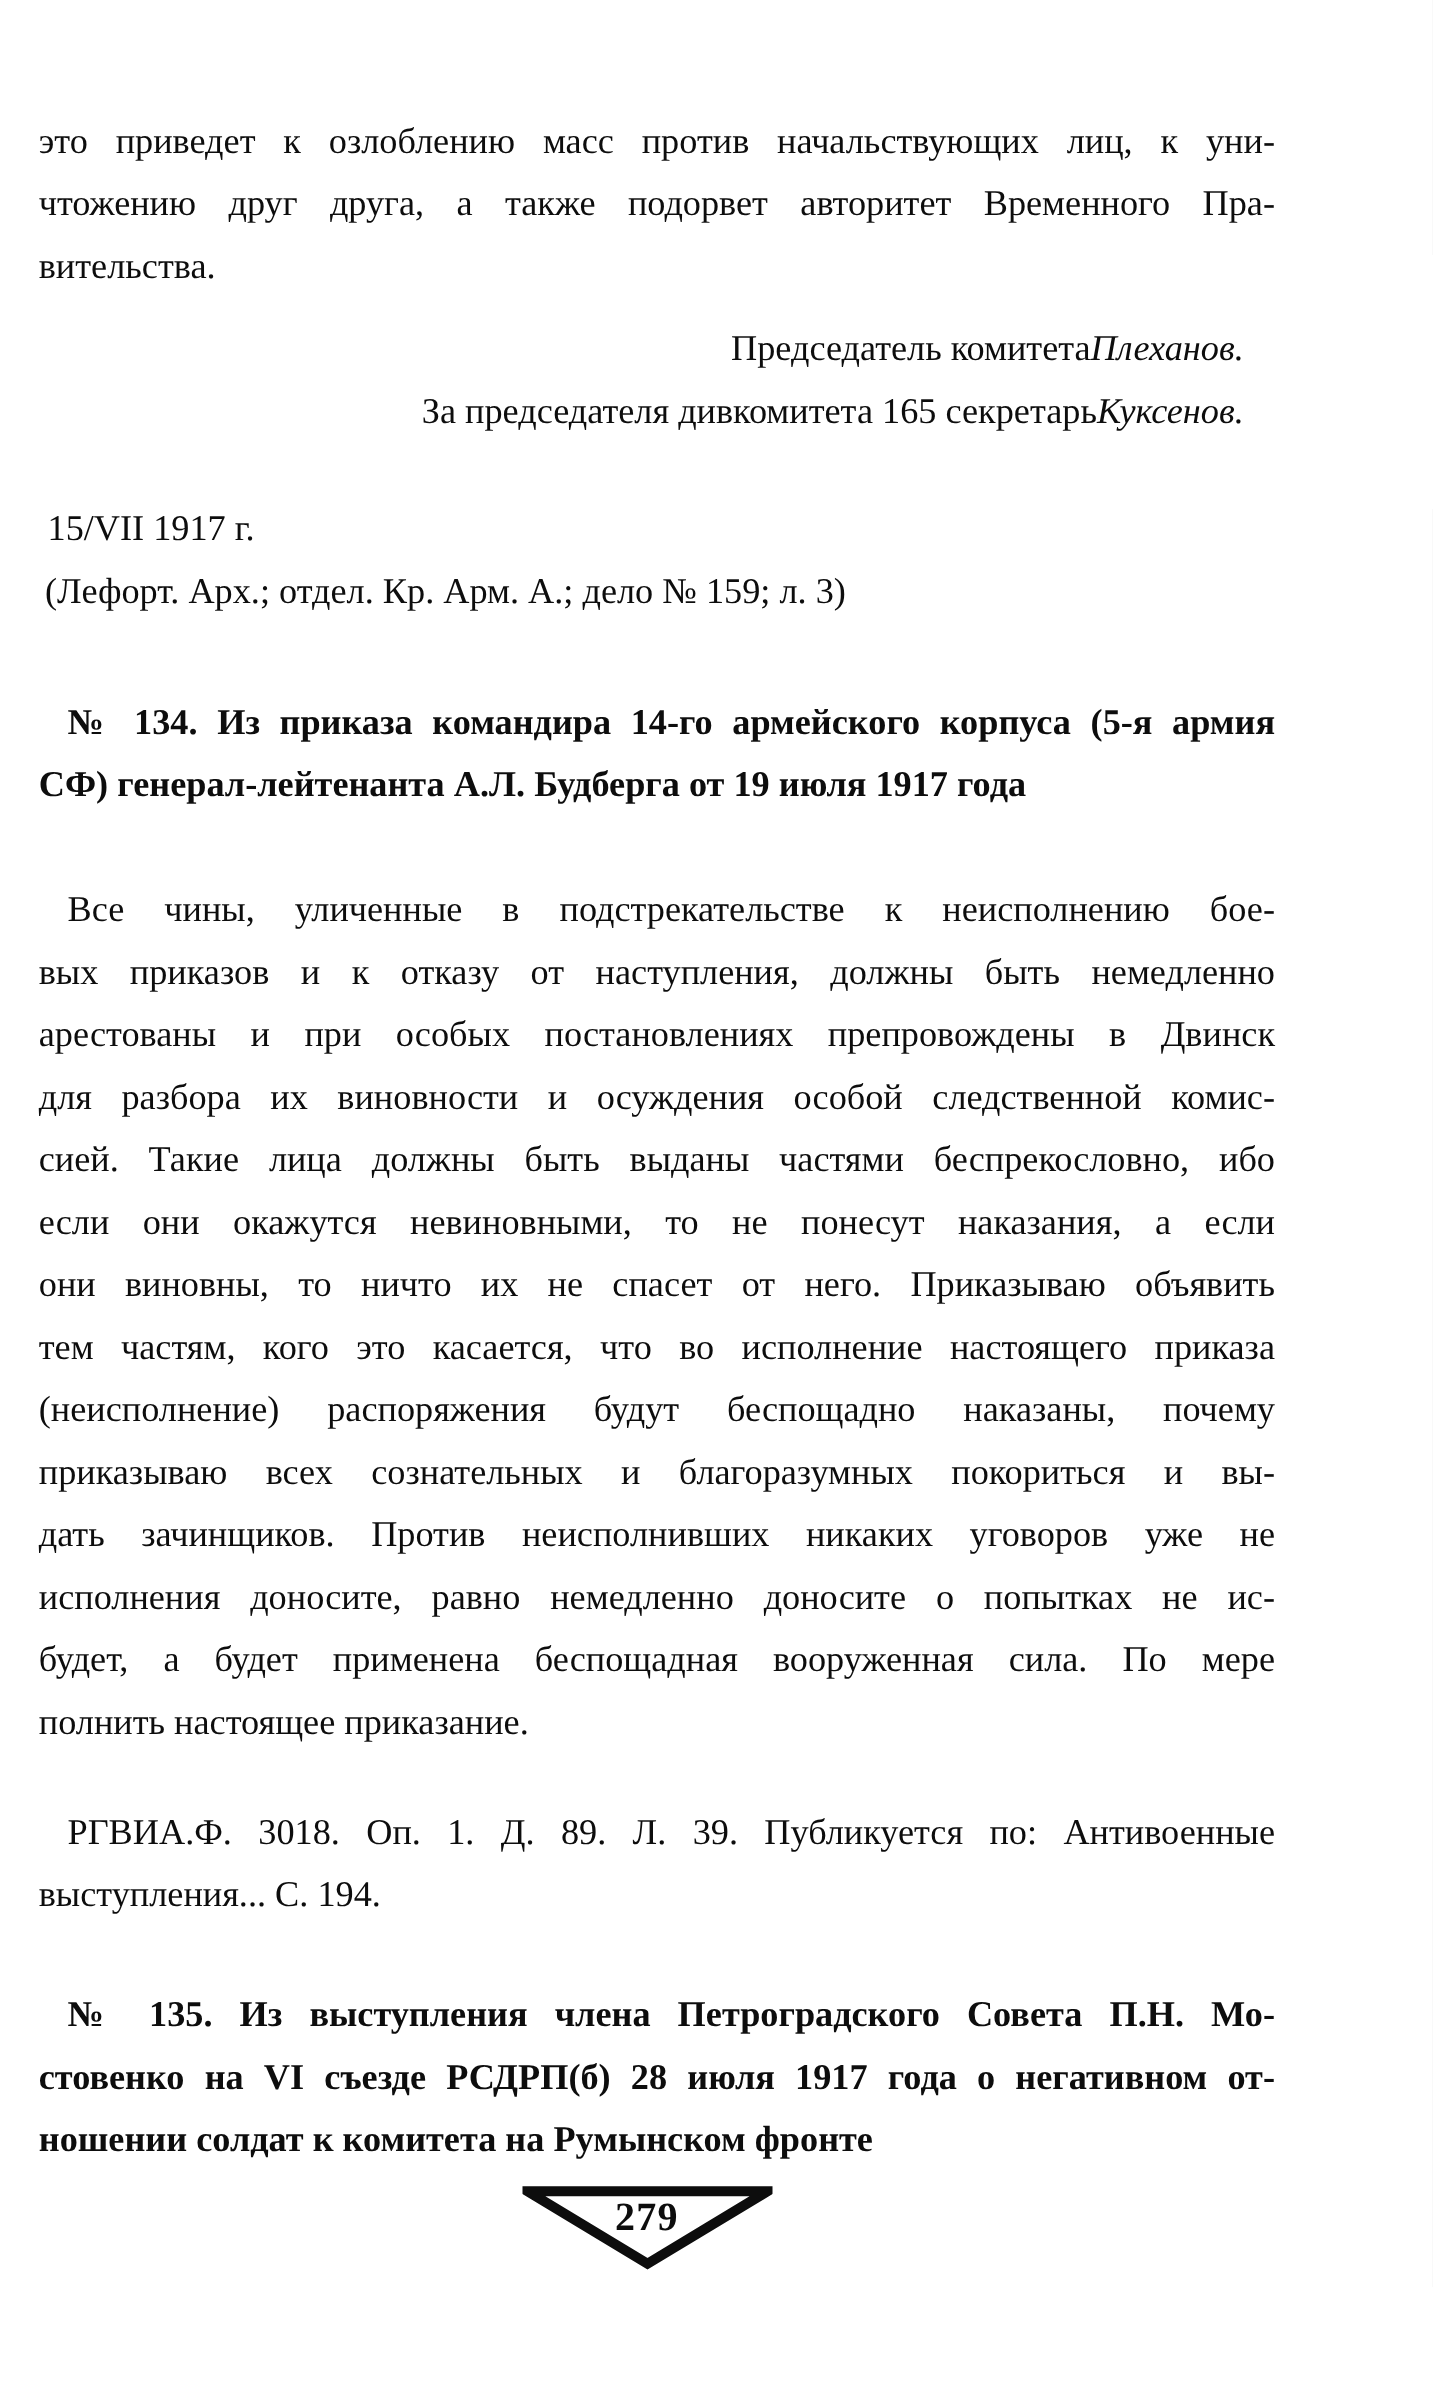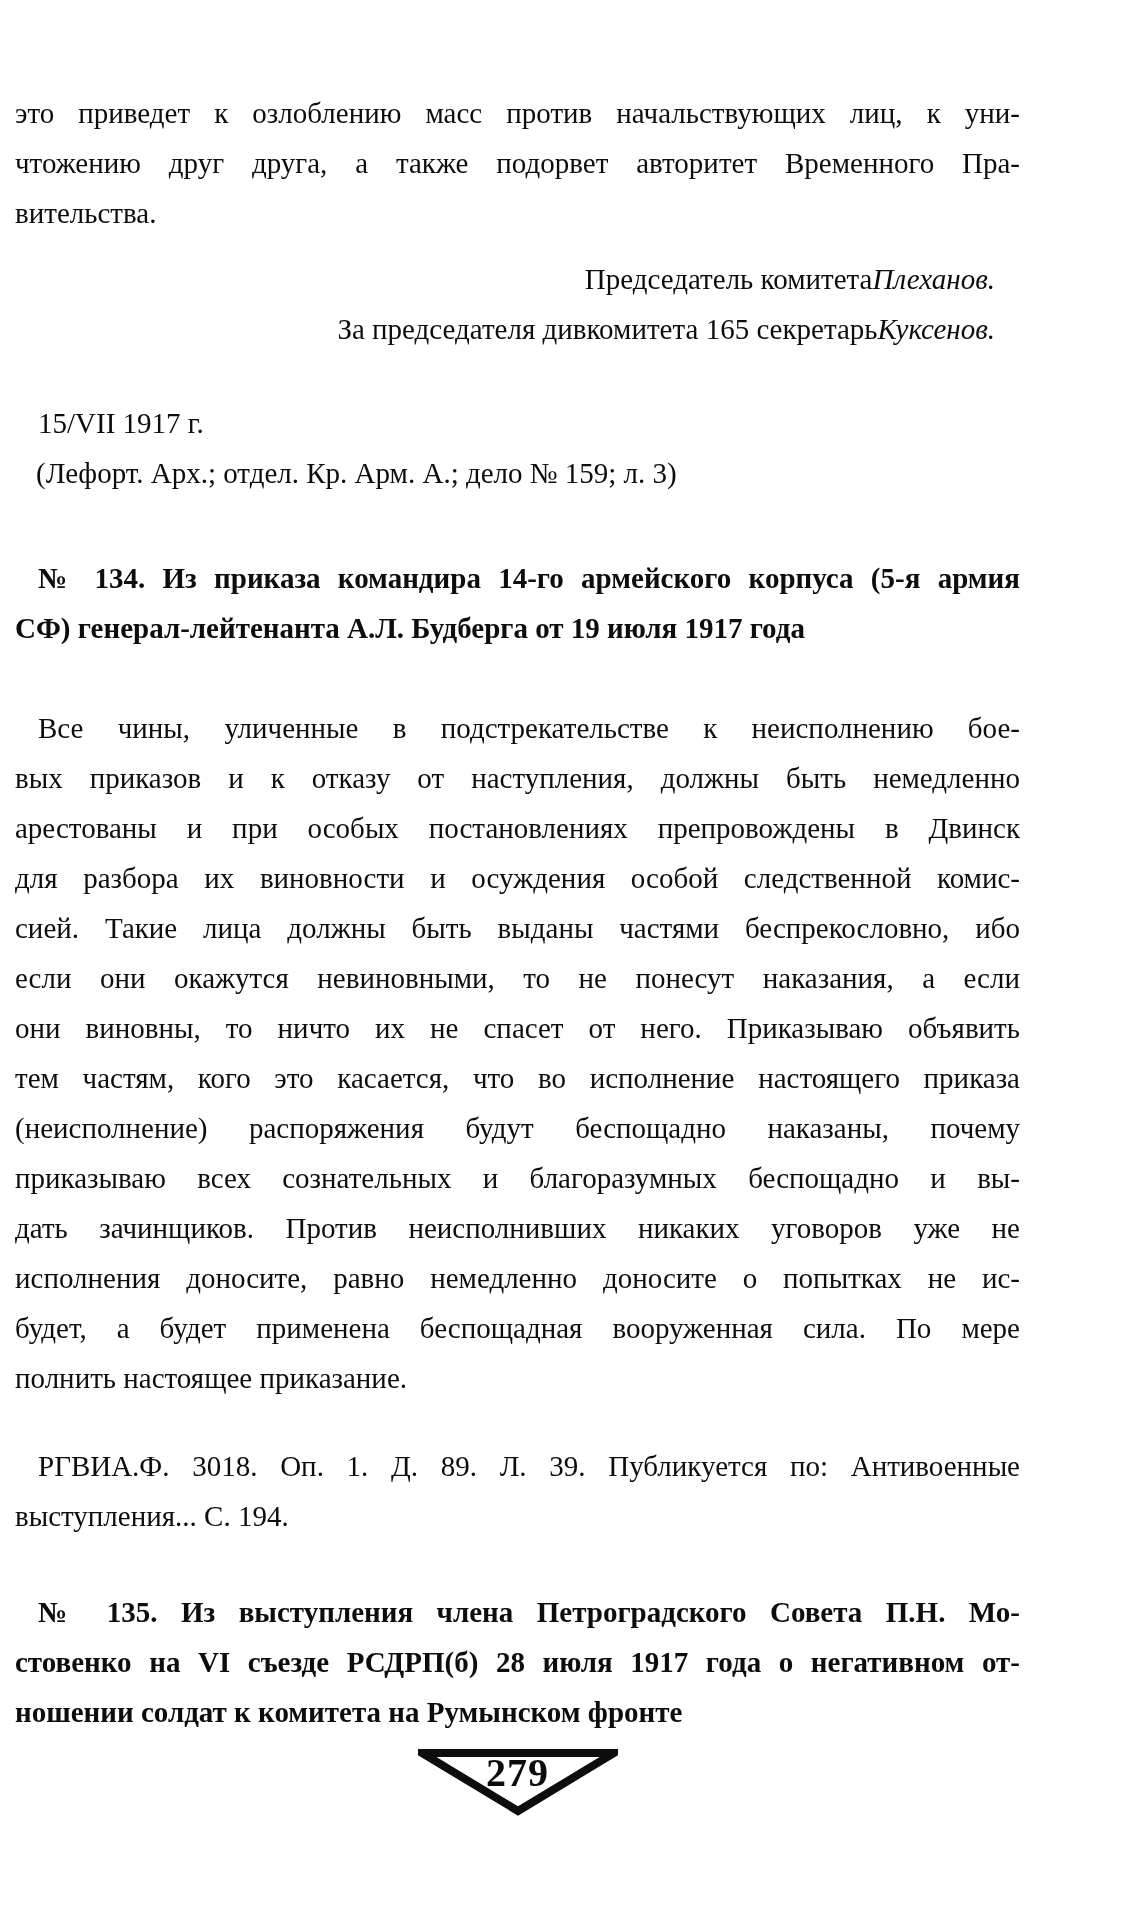--- a/index.html
+++ b/index.html
@@ -16,20 +16,21 @@
     color: #0d0d0d;
     box-sizing: border-box;
     padding: 88px 126px 0 15px;
     font-size: 29px;
     line-height: 50px;
     overflow: hidden;
   }
   .para .line {
     text-align: justify;
     text-align-last: justify;
+    margin-left: 16px;
   }
   .para .line:last-child {
     text-align: left;
     text-align-last: left;
   }
   .indent .line:first-child { text-indent: 23px; }
   .heading { font-weight: bold; }
 
   .sig-block { margin-top: 16px; }
   .sig-row {
@@ -55,21 +56,21 @@
     height: 72px;
     margin: 8px auto 0;
   }
   .ornament svg { display: block; width: 200px; height: 72px; }
   .pagenum {
     position: absolute;
     top: 12px;
     left: 0;
     right: 0;
     text-align: center;
-    font-size: 40px;
+    font-size: 32px;
     line-height: 32px;
     font-weight: bold;
     letter-spacing: 1px;
   }
 </style>
 </head>
 <body>
 
 <div class="page">
 
@@ -102,21 +103,21 @@
   <div class="para indent doc-body-134">
       <div class="line">Все чины, уличенные в подстрекательстве к неисполнению бое-</div>
       <div class="line">вых приказов и к отказу от наступления, должны быть немедленно</div>
       <div class="line">арестованы и при особых постановлениях препровождены в Двинск</div>
       <div class="line">для разбора их виновности и осуждения особой следственной комис-</div>
       <div class="line">сией. Такие лица должны быть выданы частями беспрекословно, ибо</div>
       <div class="line">если они окажутся невиновными, то не понесут наказания, а если</div>
       <div class="line">они виновны, то ничто их не спасет от него. Приказываю объявить</div>
       <div class="line">тем частям, кого это касается, что во исполнение настоящего приказа</div>
       <div class="line">(неисполнение) распоряжения будут беспощадно наказаны, почему</div>
-      <div class="line">приказываю всех сознательных и благоразумных беспощадно и вы-</div>
+      <div class="line">приказываю всех сознательных и благоразумных покориться и вы-</div>
       <div class="line">дать зачинщиков. Против неисполнивших никаких уговоров уже не</div>
       <div class="line">исполнения доносите, равно немедленно доносите о попытках не ис-</div>
       <div class="line">будет, а будет применена беспощадная вооруженная сила. По мере</div>
       <div class="line">полнить настоящее приказание.</div>
     </div>
 
   <div class="para indent doc-source-134">
       <div class="line">РГВИА.Ф. 3018. Оп. 1. Д. 89. Л. 39. Публикуется по: Антивоенные</div>
       <div class="line">выступления... С. 194.</div>
     </div>

